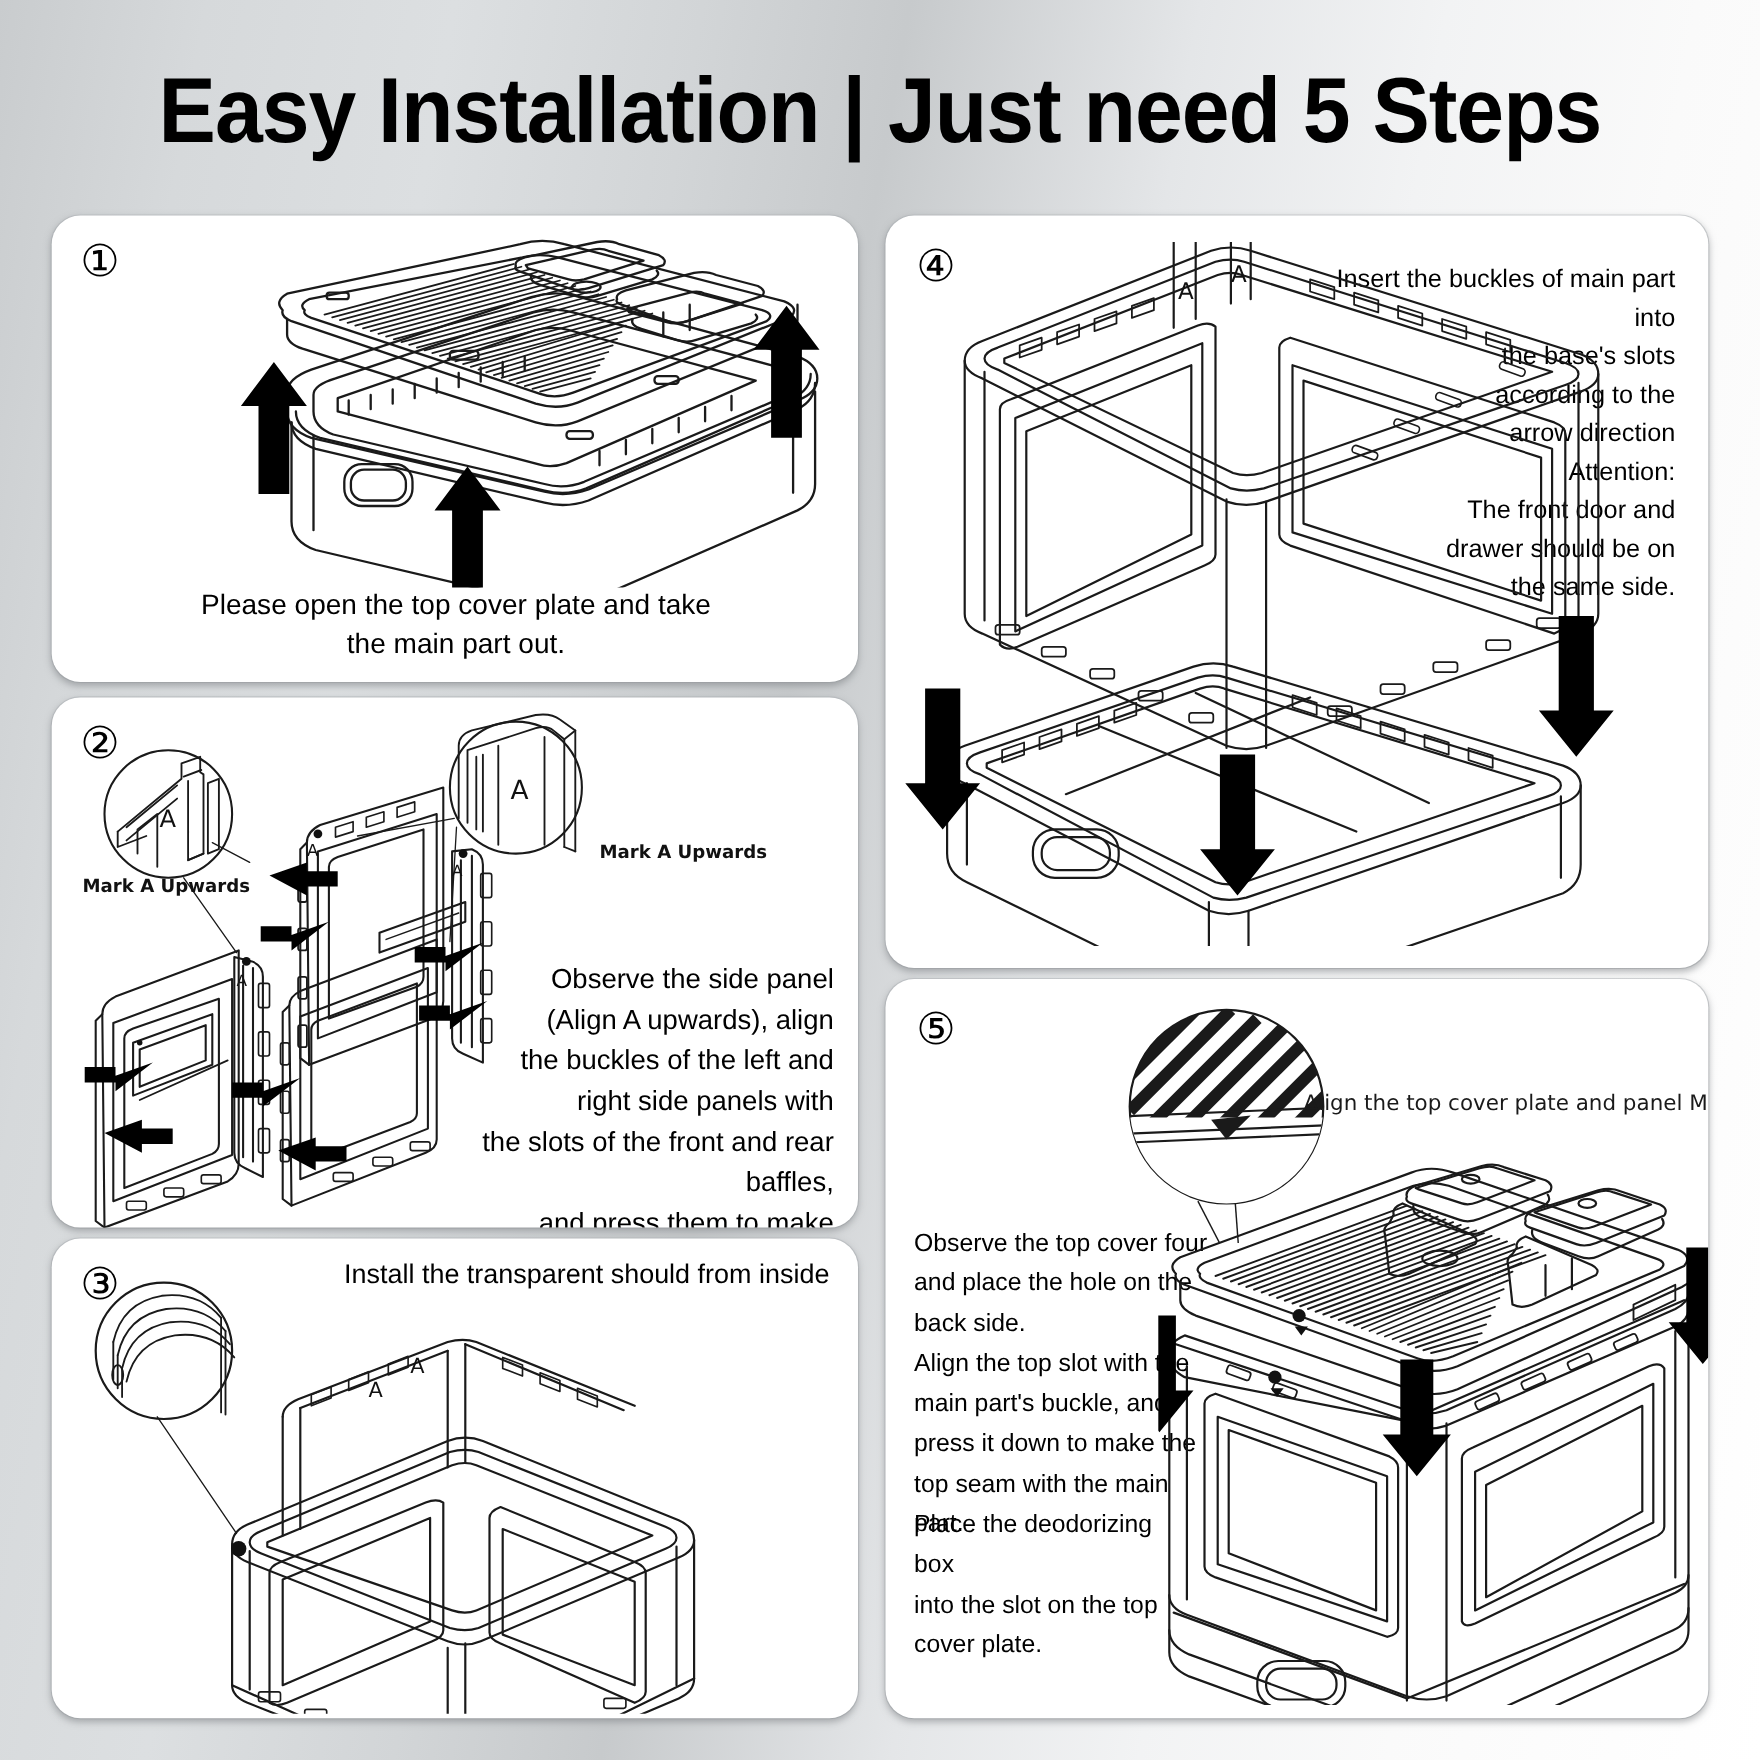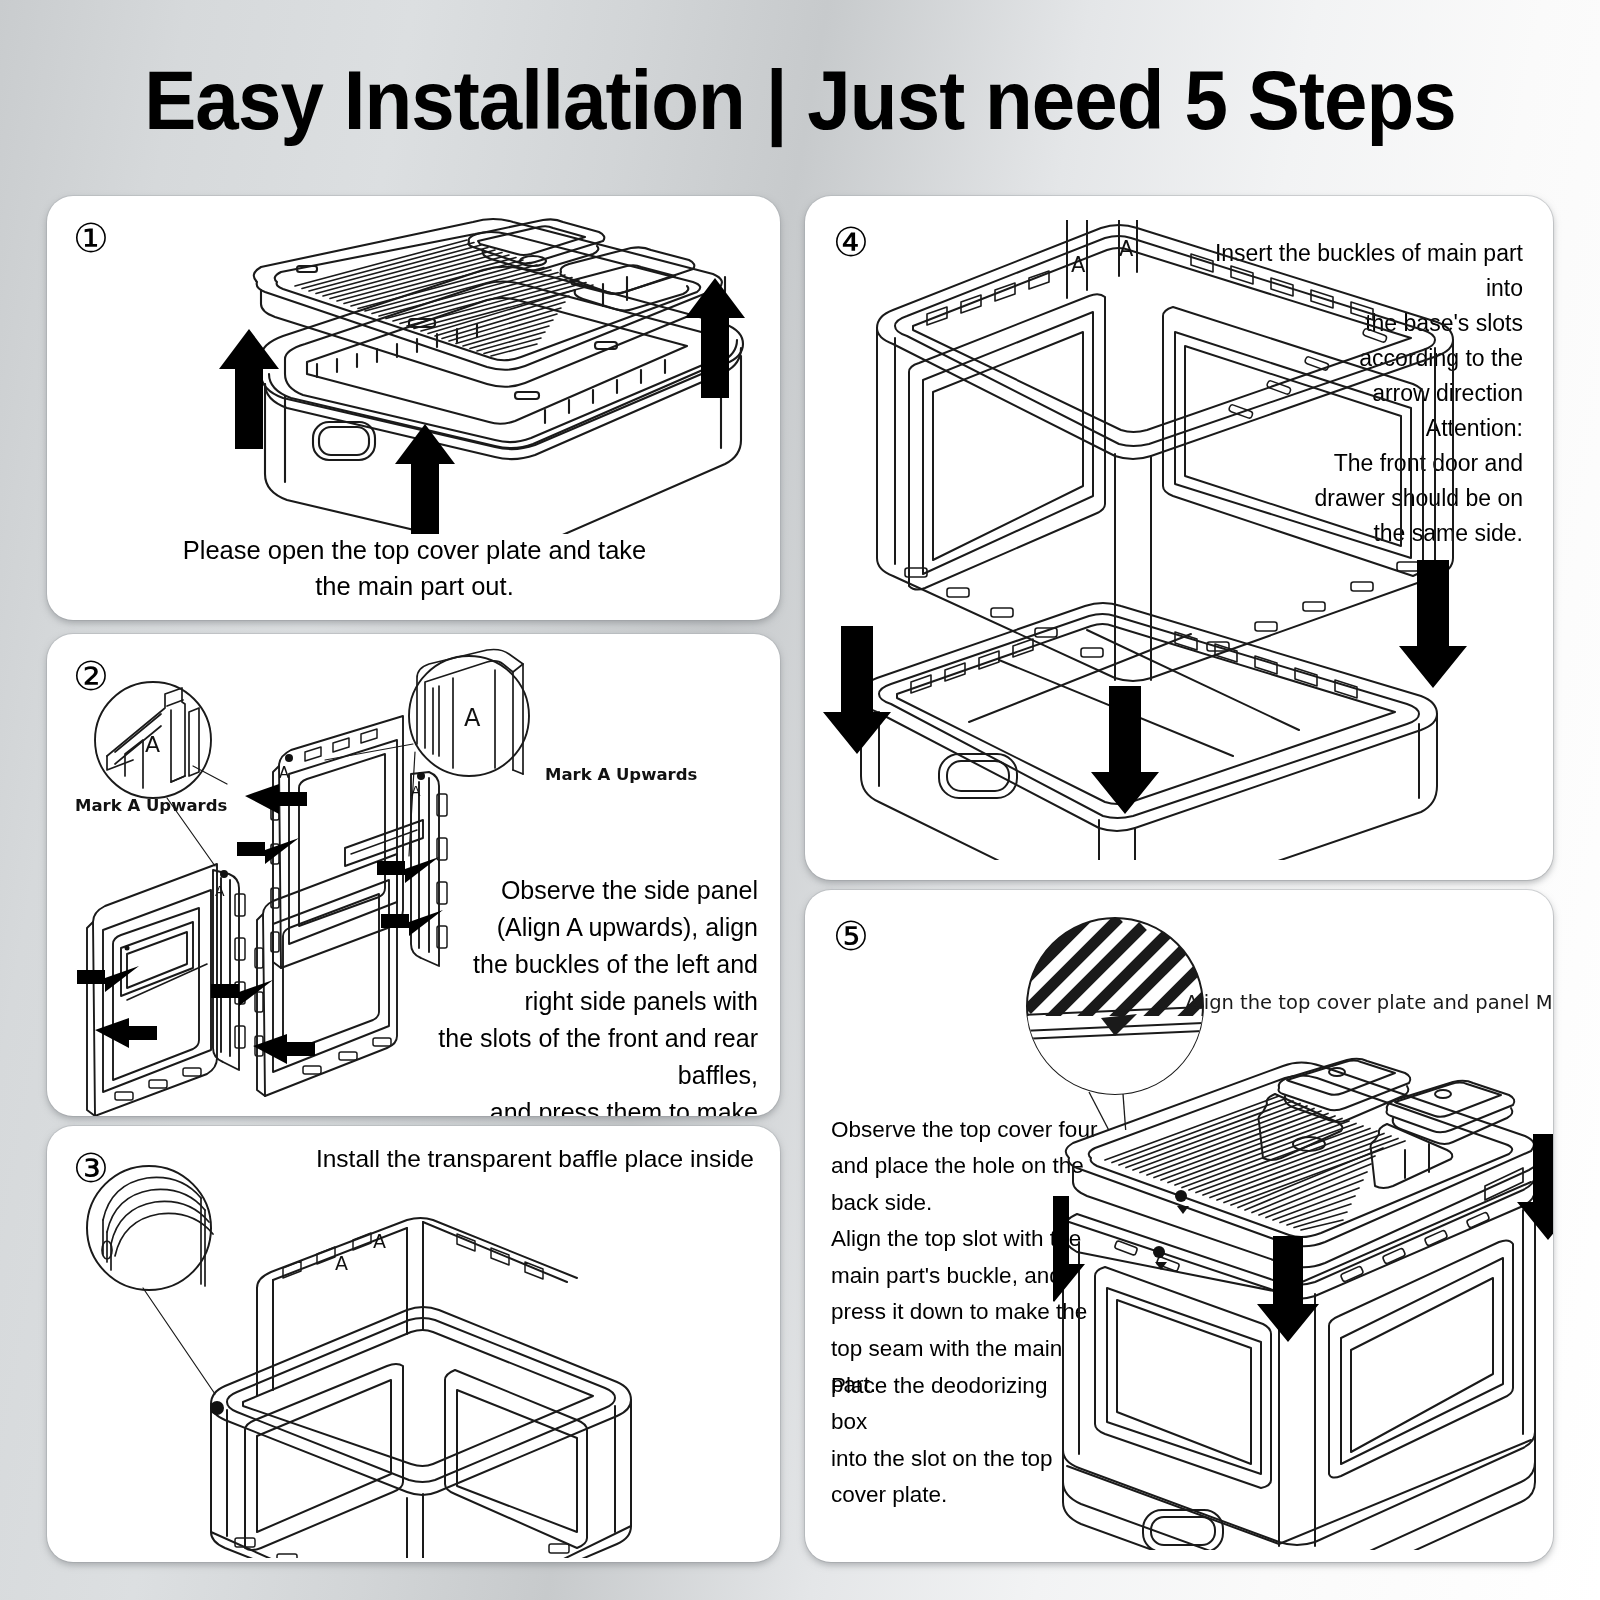--- a/index.html
+++ b/index.html
@@ -351,21 +351,21 @@
 (Align A upwards), align
 the buckles of the left and
 right side panels with
 the slots of the front and rear baffles,
 and press them to make
 the four sides seam together</div>
 </div>
 
 <div class="panel" id="panel3">
   <div class="step-num">③</div>
-  <div class="cap" id="cap3">Install the transparent baffle place inside</div>
+  <div class="cap" id="cap3">Install the transparent should from inside</div>
 
   <div class="art" style="left:30px; top:32px;">
   <svg width="660" height="400" viewBox="0 0 660 400">
     <g fill="none" stroke="#1a1a1a" stroke-width="2" stroke-linejoin="round" stroke-linecap="round">
 
       <circle cx="72" cy="70" r="62" fill="#fff"></circle>
       <g stroke-width="1.7">
         <path d="M26 62 Q34 26 70 20 Q104 16 124 40"></path>
         <path d="M30 74 Q38 38 74 32 Q108 28 128 52"></path>
         <path d="M34 86 Q42 50 78 44 Q112 40 132 64"></path>

